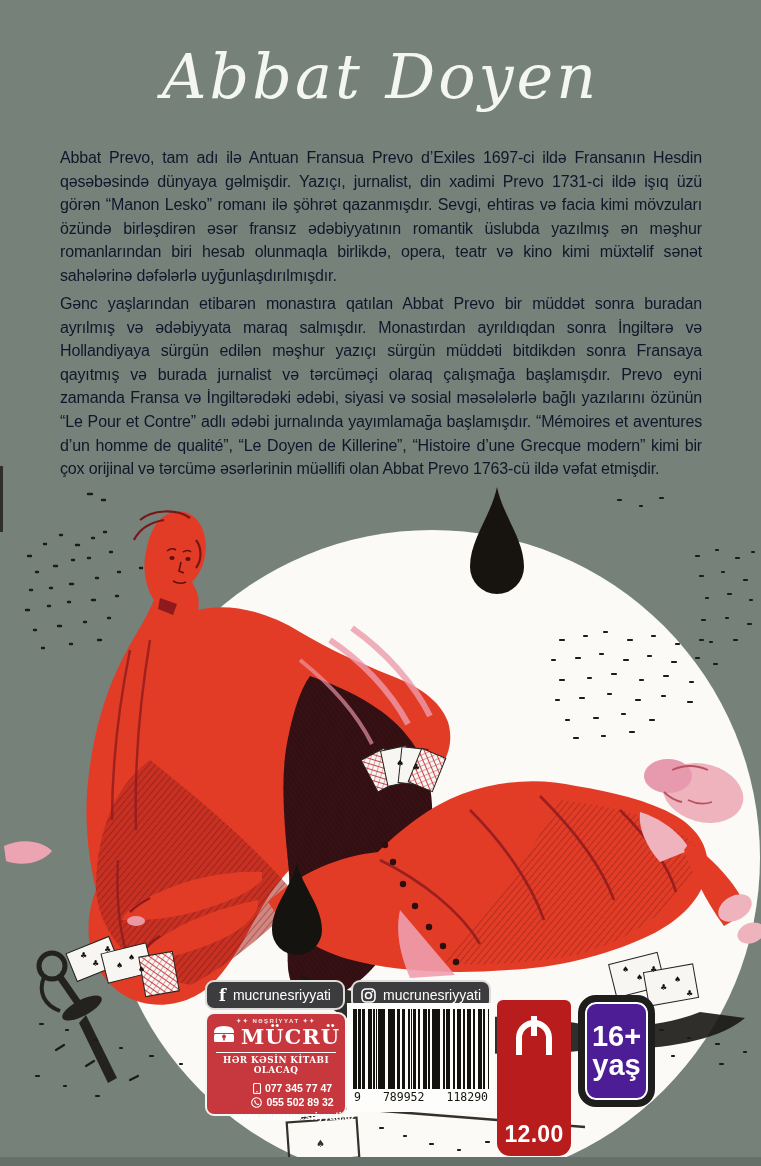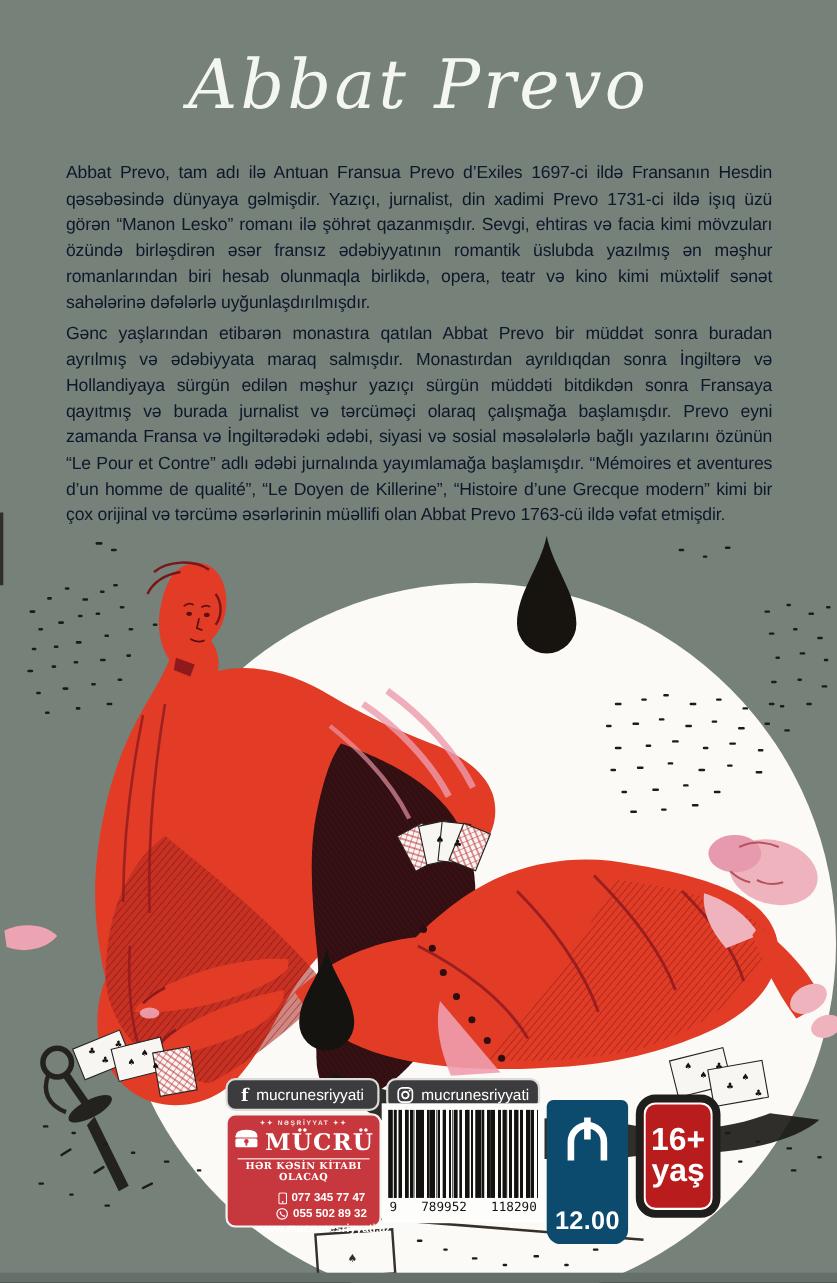--- a/index.html
+++ b/index.html
@@ -37,36 +37,36 @@
   .barcodebox{position:absolute;left:347px;top:1003px;width:148px;height:109px;background:#fdfdfb;
               box-sizing:border-box;padding:6px 6px 2px;}
   .bars{height:80px;
     background:
       repeating-linear-gradient(90deg,#14120f 0 2px,transparent 2px 5px),
       repeating-linear-gradient(90deg,#14120f 0 1px,transparent 1px 7px),
       repeating-linear-gradient(90deg,#14120f 0 3px,transparent 3px 11px);
     background-position:0 0,2px 0,5px 0;}
   .bcdigits{display:flex;justify-content:space-between;color:#15130f;font-size:11.5px;
             font-family:"DejaVu Sans Mono",monospace;padding:1px 1px 0;}
-  .pricetag{position:absolute;left:497px;top:1000px;width:74px;height:131px;background:#0c4a6e;
+  .pricetag{position:absolute;left:497px;top:1000px;width:74px;height:156px;background:#b91c1c;
             border-radius:6px 6px 13px 13px;display:flex;flex-direction:column;align-items:center;
             justify-content:space-between;padding:14px 0 8px;box-sizing:border-box;}
   .price{color:#fff;font-size:23px;font-weight:bold;letter-spacing:0.3px;}
-  .agebadge{position:absolute;left:578px;top:995px;width:77px;height:112px;background:#b91c1c;
+  .agebadge{position:absolute;left:578px;top:995px;width:77px;height:112px;background:#4c1d95;
             border:7px solid #1e1e1c;border-radius:18px;box-shadow:inset 0 0 0 2px #fff;
             box-sizing:border-box;display:flex;flex-direction:column;align-items:center;
             justify-content:center;color:#fff;font-weight:800;font-size:29px;line-height:29px;
             letter-spacing:0px;}
 </style>
 </head>
 <body>
 
 <div id="cover">
 
-  <div class="title">Abbat Prevo</div>
+  <div class="title">Abbat Doyen</div>
 
   <div class="para" id="p1">Abbat Prevo, tam adı ilə Antuan Fransua Prevo d’Exiles 1697-ci ildə Fransanın Hesdin qəsəbəsində dünyaya gəlmişdir. Yazıçı, jurnalist, din xadimi Prevo 1731-ci ildə işıq üzü görən “Manon Lesko” romanı ilə şöhrət qazanmışdır. Sevgi, ehtiras və facia kimi mövzuları özündə birləşdirən əsər fransız ədəbiyyatının romantik üslubda yazılmış ən məşhur romanlarından biri hesab olunmaqla birlikdə, opera, teatr və kino kimi müxtəlif sənət sahələrinə dəfələrlə uyğunlaşdırılmışdır.</div>
   <div class="para" id="p2">Gənc yaşlarından etibarən monastıra qatılan Abbat Prevo bir müddət sonra buradan ayrılmış və ədəbiyyata maraq salmışdır. Monastırdan ayrıldıqdan sonra İngiltərə və Hollandiyaya sürgün edilən məşhur yazıçı sürgün müddəti bitdikdən sonra Fransaya qayıtmış və burada jurnalist və tərcüməçi olaraq çalışmağa başlamışdır. Prevo eyni zamanda Fransa və İngiltərədəki ədəbi, siyasi və sosial məsələlərlə bağlı yazılarını özünün  “Le Pour et Contre” adlı ədəbi jurnalında yayımlamağa başlamışdır.  “Mémoires et aventures d’un homme de qualité”,  “Le Doyen de Killerine”, “Histoire d’une Grecque modern” kimi bir çox orijinal və tərcümə əsərlərinin müəllifi olan Abbat Prevo 1763-cü ildə vəfat etmişdir.</div>
 
   <svg id="art" width="761" height="700" viewBox="0 466 761 700">
     <defs>
       <pattern id="hatch" patternUnits="userSpaceOnUse" width="5" height="5" patternTransform="rotate(40)">
         <line x1="0" y1="0" x2="0" y2="5" stroke="#4a0f13" stroke-width="1.4"></line>
       </pattern>
       <pattern id="hatchb" patternUnits="userSpaceOnUse" width="4" height="4" patternTransform="rotate(-35)">

